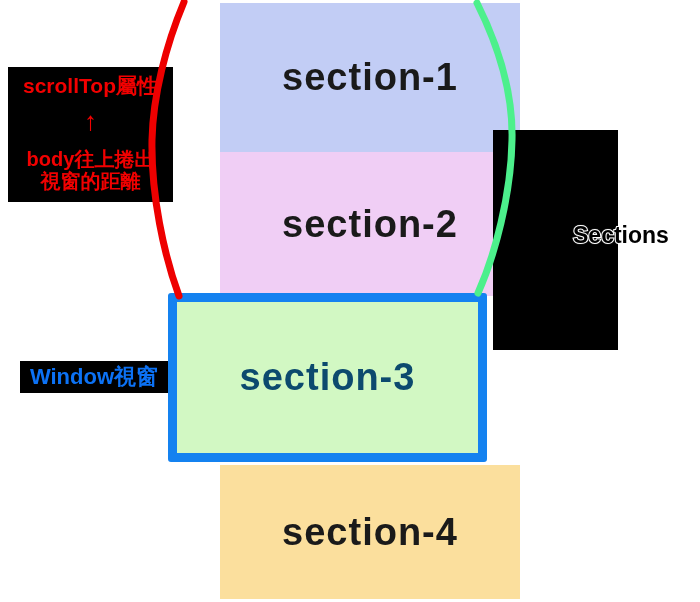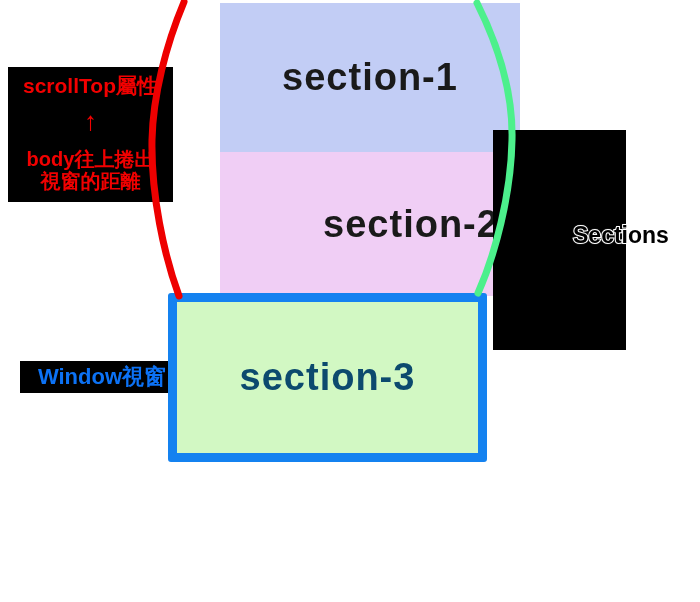--- a/index.html
+++ b/index.html
@@ -6,30 +6,30 @@
   #canvas{
     position:relative;width:700px;height:602px;background:#ffffff;overflow:hidden;
     font-family:"Liberation Sans","DejaVu Sans",sans-serif;
   }
   .section{
     position:absolute;left:178px;width:300px;
     display:flex;align-items:center;justify-content:center;
     font-size:38px;font-weight:bold;color:#1a1a1a;letter-spacing:1px;margin-left:42px;
   }
   #section-1{top:3px;height:149px;}
-  #section-2{top:152px;height:144px;padding-left:41px;}
+  #section-2{top:152px;height:144px;}
   #section-4{top:465px;height:134px;}
   #viewport-box{
     position:absolute;left:168px;top:293px;width:319px;height:169px;
     box-sizing:border-box;border:9px solid #1482f0;border-radius:3px;
     display:flex;align-items:center;justify-content:center;
     font-size:38px;font-weight:bold;color:#0c4a6e;letter-spacing:1px;
     z-index:2;
   }
-  .callout{position:absolute;background:#000;z-index:1;padding-left:8px;}
+  .callout{position:absolute;background:#000;z-index:1;}
   #scrolltop-box{
     left:8px;top:67px;width:165px;height:135px;
     display:flex;flex-direction:column;align-items:center;justify-content:space-between;
     padding:8px 0 10px 0;box-sizing:border-box;text-align:center;
   }
   #scrolltop-box .red-line1{font-size:21px;font-weight:bold;line-height:1.0;}
   #scrolltop-box .red-arrow{font-size:26px;font-weight:bold;line-height:0.9;}
   #scrolltop-box .red-line2{font-size:20px;font-weight:bold;line-height:1.1;white-space:pre-line;}
   #window-box{
     left:20px;top:361px;width:148px;height:32px;
@@ -57,20 +57,23 @@
   </div>
 
   <div class="section" id="section-2" style="background-color: rgb(240, 206, 245);">
     <span>section-2</span>
   </div>
 
   <div id="viewport-box" style="background-color: rgb(210, 248, 195);">
     <span>section-3</span>
   </div>
 
+  <div class="section" id="section-4" style="background-color: rgb(251, 223, 157);">
+    <span>section-4</span>
+  </div>
 
   <div class="callout" id="scrolltop-box">
     <span class="red-line1" style="color: rgb(242, 0, 0);">scrollTop屬性</span>
     <span class="red-arrow" style="color: rgb(242, 0, 0);">↑</span>
     <span class="red-line2" style="color: rgb(242, 0, 0);">body往上捲出
 視窗的距離</span>
   </div>
 
   <div class="callout" id="window-box">
     <span style="color: rgb(12, 114, 245);">Window視窗</span>

